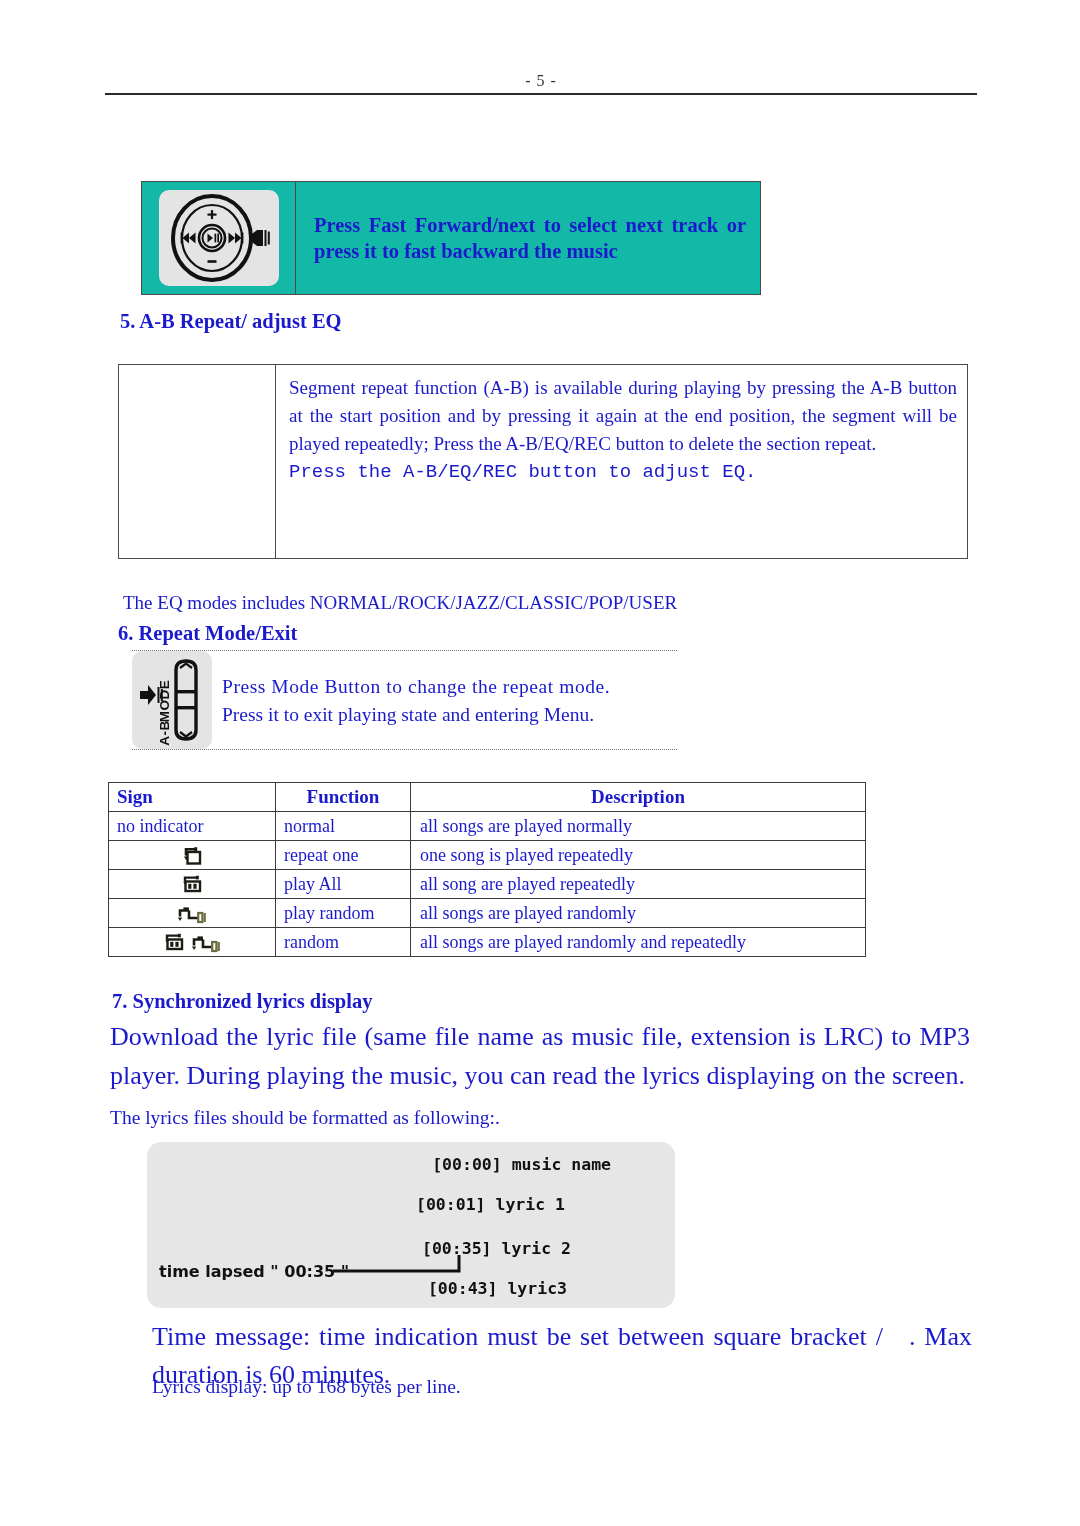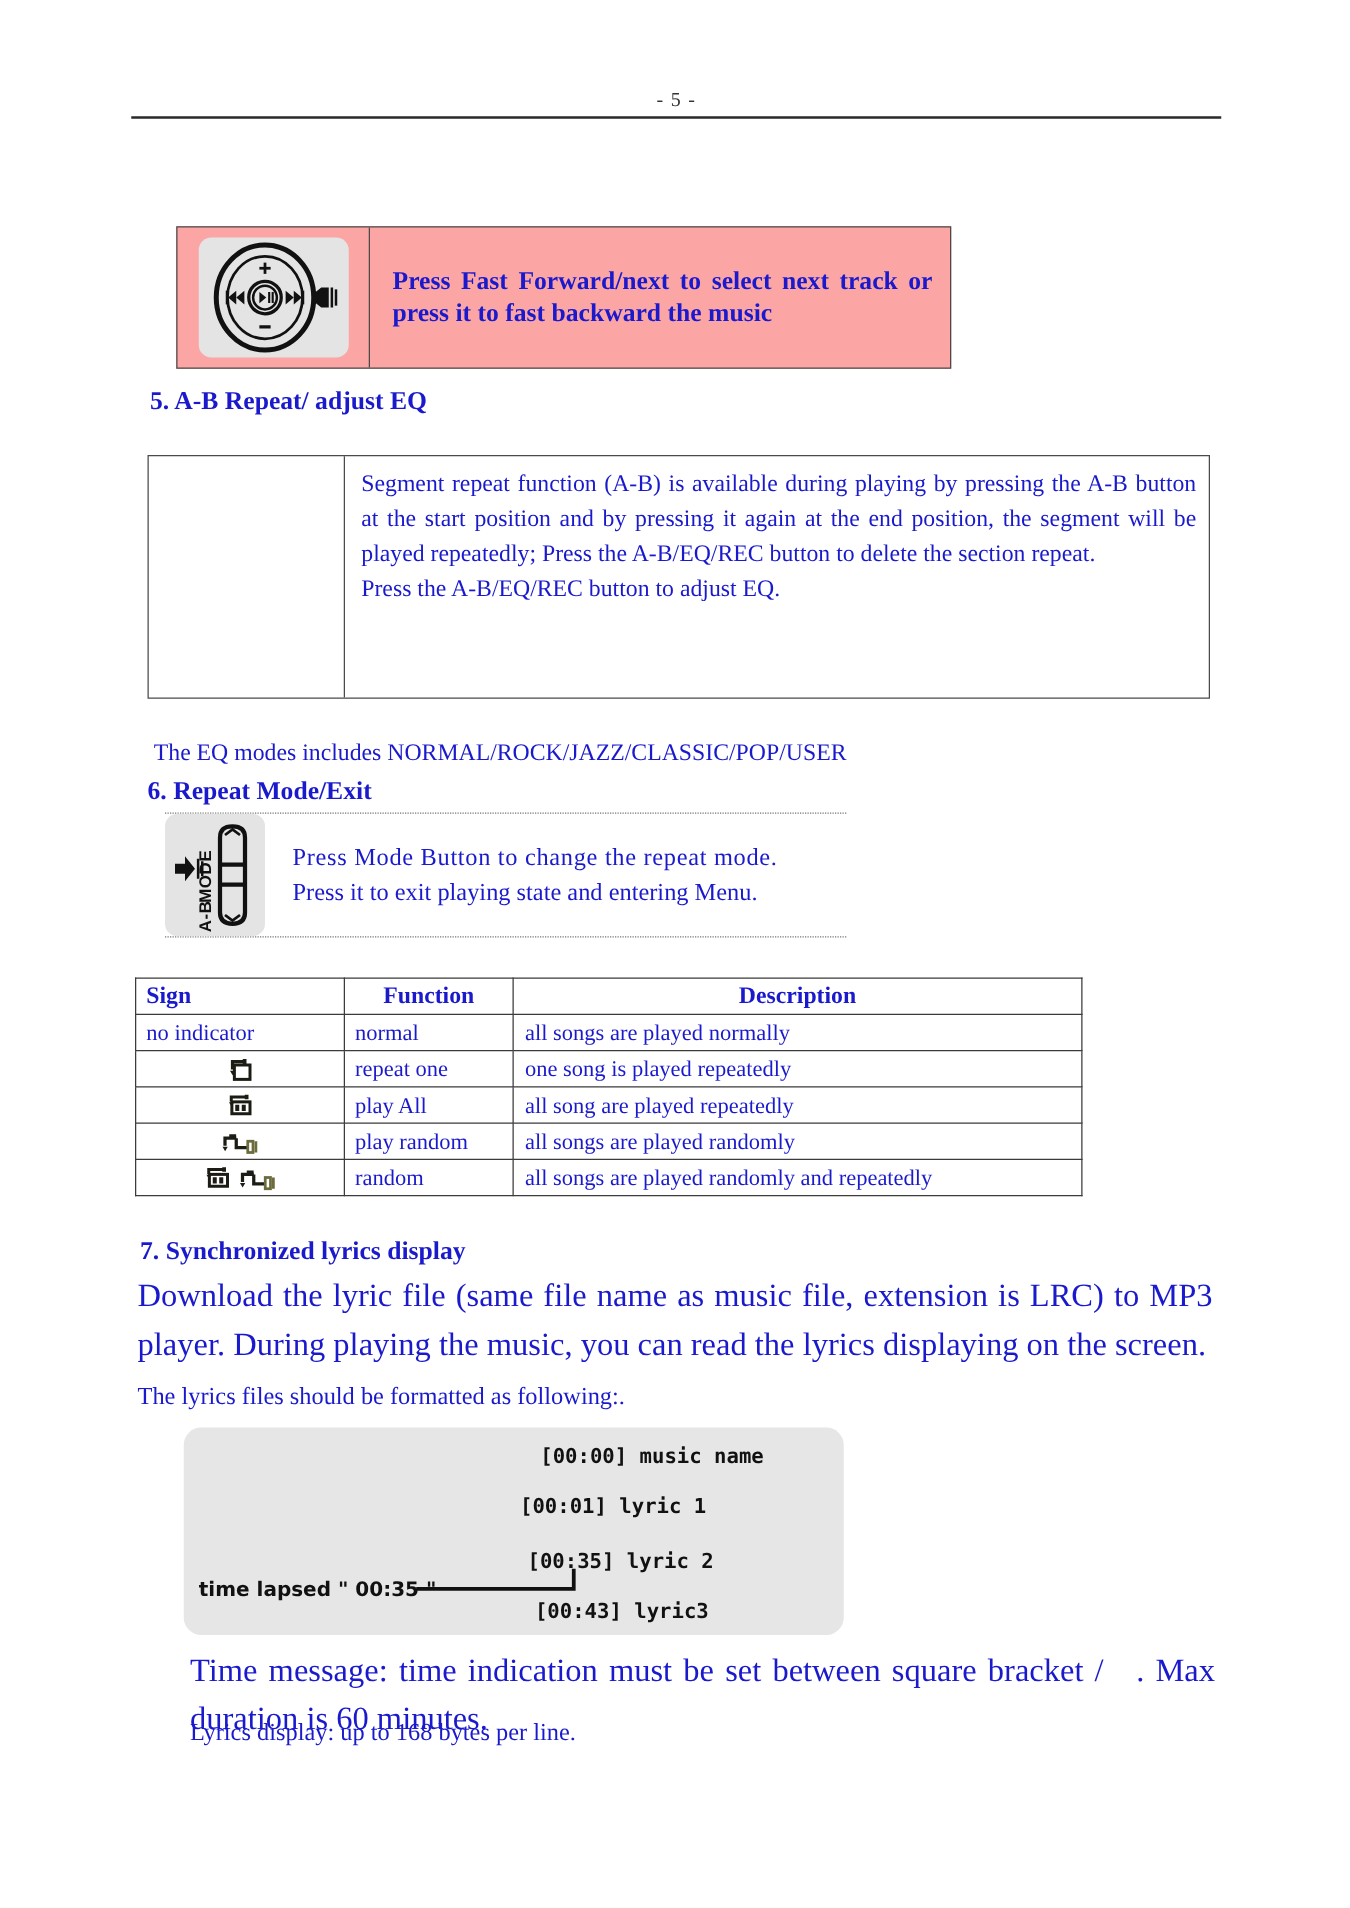--- a/index.html
+++ b/index.html
@@ -33,21 +33,21 @@
     border-top: 2px solid #2a2a2a;
     width: 100%;
     height: 0;
   }
 
   
   .fig-box {
     position: absolute;
     border: 1px solid #4a4a4a;
     display: flex;
-    background: #fca5a5;
+    background: #14b8a6;
   }
   .fig-box-1 {
     left: 141px; top: 181px; width: 620px; height: 114px;
   }
   .fig-cell-icon {
     width: 154px;
     border-right: 1px solid #4a4a4a;
     display: flex; align-items: center; justify-content: center;
     flex: 0 0 auto;
   }
@@ -139,21 +139,21 @@
     align-items: flex-start;
   }
   .mode-btn-wrap {
     width: 80px; height: 98px;
     background: #e4e4e4;
     border-radius: 10px;
     position: relative;
     flex: 0 0 auto;
   }
   .box6-text {
-    padding: 22px 0 0 22px;
+    padding: 22px 0 0 10px;
     font-family: "Liberation Serif", serif;
     font-size: 19.5px;
     line-height: 1.42;
     color: #1a1acc;
   }
   .box6-text .l1 { display: block; letter-spacing: 0.55px; }
   .box6-text .l2 { display: block; }
 
   
   .mode-table {
@@ -301,21 +301,21 @@
     </div>
   </div>
 </div>
 
 <div class="heading h5">5. A-B Repeat/ adjust EQ</div>
 
 <div class="box5">
   <div class="box5-left"></div>
   <div class="box5-right">
     <p class="para-just">Segment repeat function (A-B) is available during playing by pressing the A-B button at the start position and by pressing it again at the end position, the segment will be played repeatedly; Press the A-B/EQ/REC button to delete the section repeat.</p>
-    <p class="para-just" style="text-align:center;">Press the A-B/EQ/REC button to adjust EQ.</p>
+    <p class="para-just" style="text-align:center;font-family:Liberation Mono, monospace;">Press the A-B/EQ/REC button to adjust EQ.</p>
   </div>
 </div>
 
 <div class="eq-line">The EQ modes includes NORMAL/ROCK/JAZZ/CLASSIC/POP/USER</div>
 
 <div class="heading h6">6. Repeat Mode/Exit</div>
 
 <div class="box6">
   <div class="mode-btn-wrap">
     <svg class="mode-btn-svg" width="80" height="98" viewBox="0 0 80 98" xmlns="http://www.w3.org/2000/svg">

